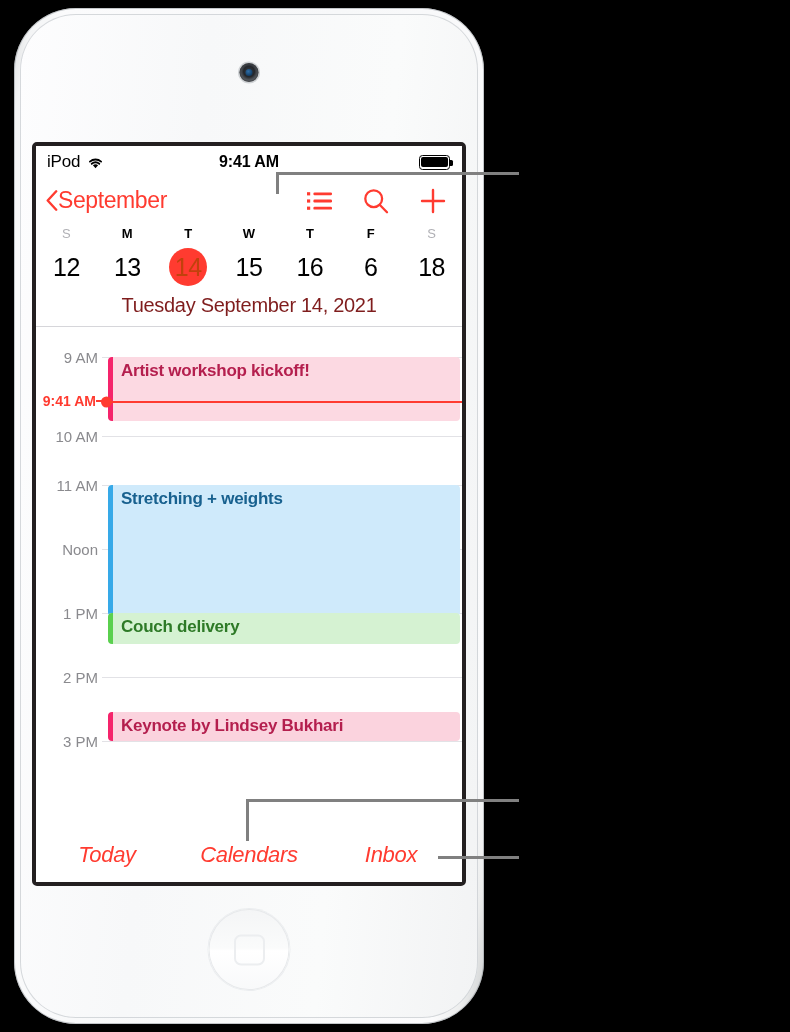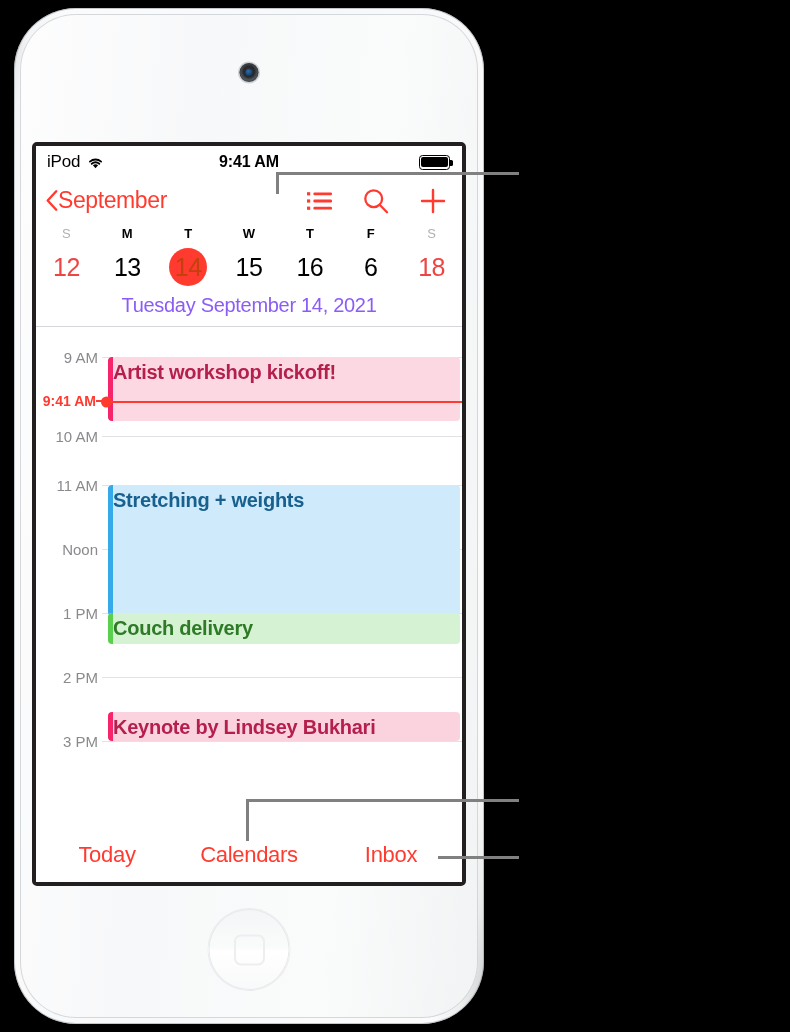--- a/index.html
+++ b/index.html
@@ -90,65 +90,65 @@
   .search-icon { width:26px; height:26px; display:block; }
   .plus-icon { width:26px; height:26px; display:block; }
 
   
   .weekstrip { background:#fff; padding-top: 1px; }
   .dow-row, .date-row { display:flex; }
   .dow-cell, .date-cell { flex:1; text-align:center; }
   .dow-cell { font-size:13px; font-weight:bold; color:#000; padding:2px 0 6px; }
   .dow-cell.dim { color:#b0b0b5; font-weight:normal; }
   .date-cell { font-size:25px; color:#000; letter-spacing:-.5px; position:relative; height:40px; line-height:40px; }
-  .date-cell.dim { color:#ef4444; }
+  .date-cell.dim { color:#000000; }
   .date-cell .num { position:relative; z-index:2; }
   .date-cell.today .num { color:#c2410c; font-weight:500; }
   .date-cell.today::before {
     content:""; position:absolute; left:50%; top:50%; transform:translate(-50%,-50%);
     width:38px; height:38px; border-radius:50%; background:#ff3b30; z-index:1;
   }
   .fulldate {
-    text-align:center; font-size:20px; color:#8b5cf6; letter-spacing:-.3px;
+    text-align:center; font-size:20px; color:#7f1d1d; letter-spacing:-.3px;
     padding: 7px 0 9px;
   }
   .hairline { height:1px; background:#d6d6da; }
 
   
   .timeline { position:relative; background:#fff; height: 470px; overflow:hidden; }
   .hour-row { position:absolute; left:0; right:0; height:1px; }
   .hour-line { position:absolute; left:66px; right:0; top:0; height:1px; background:#e2e2e6; }
   .hour-label {
     position:absolute; left:0; width:62px; text-align:right;
     font-size:15px; color:#8a8a8e; transform: translateY(-50%);
   }
   .event {
     position:absolute; left:72px; right:2px;
     border-radius:4px; overflow:hidden; cursor:pointer;
   }
   .event .bar { position:absolute; left:0; top:0; bottom:0; width:5px; border-radius:3px 0 0 3px; }
   .event .title {
-    font-size:20px; font-weight:bold; letter-spacing:-.25px;
-    padding: 4px 0 0 5px; white-space:nowrap;
+    font-size:17px; font-weight:bold; letter-spacing:-.25px;
+    padding: 4px 0 0 13px; white-space:nowrap;
   }
   .now-line { position:absolute; left:70px; right:0; height:2px; background:#ff3b30; z-index:5; }
   .now-dot {
     position:absolute; left:65px; width:11px; height:11px; border-radius:50%;
     background:#ff3b30; z-index:6; transform: translateY(-4.5px);
   }
   .now-label {
     position:absolute; left:0; width:60px; text-align:right;
     font-size:14px; font-weight:bold; color:#ff3b30; transform: translateY(-50%); z-index:6;
   }
   .now-tick { position:absolute; left:60px; width:7px; height:2px; background:#ff3b30; z-index:6; }
 
   
   .tabbar {
     position:absolute; left:0; right:0; bottom:0; height:56px;
-    display:flex; align-items:center; background:#fff; border-top:1px solid transparent;
+    display:flex; align-items:center; background:#fff; border-top:1px solid transparent;font-style:italic;
   }
   .tabitem { flex:1; text-align:center; font-size:22px; color:#ff3b30; letter-spacing:-.3px; cursor:pointer; }
 
   
   .callout { position:absolute; background: transparent; }
   .cl-h { position:absolute; height:3px; background:#808080; }
   .cl-v { position:absolute; width:3px; background:#808080; }
 </style>
 </head>
 <body>

